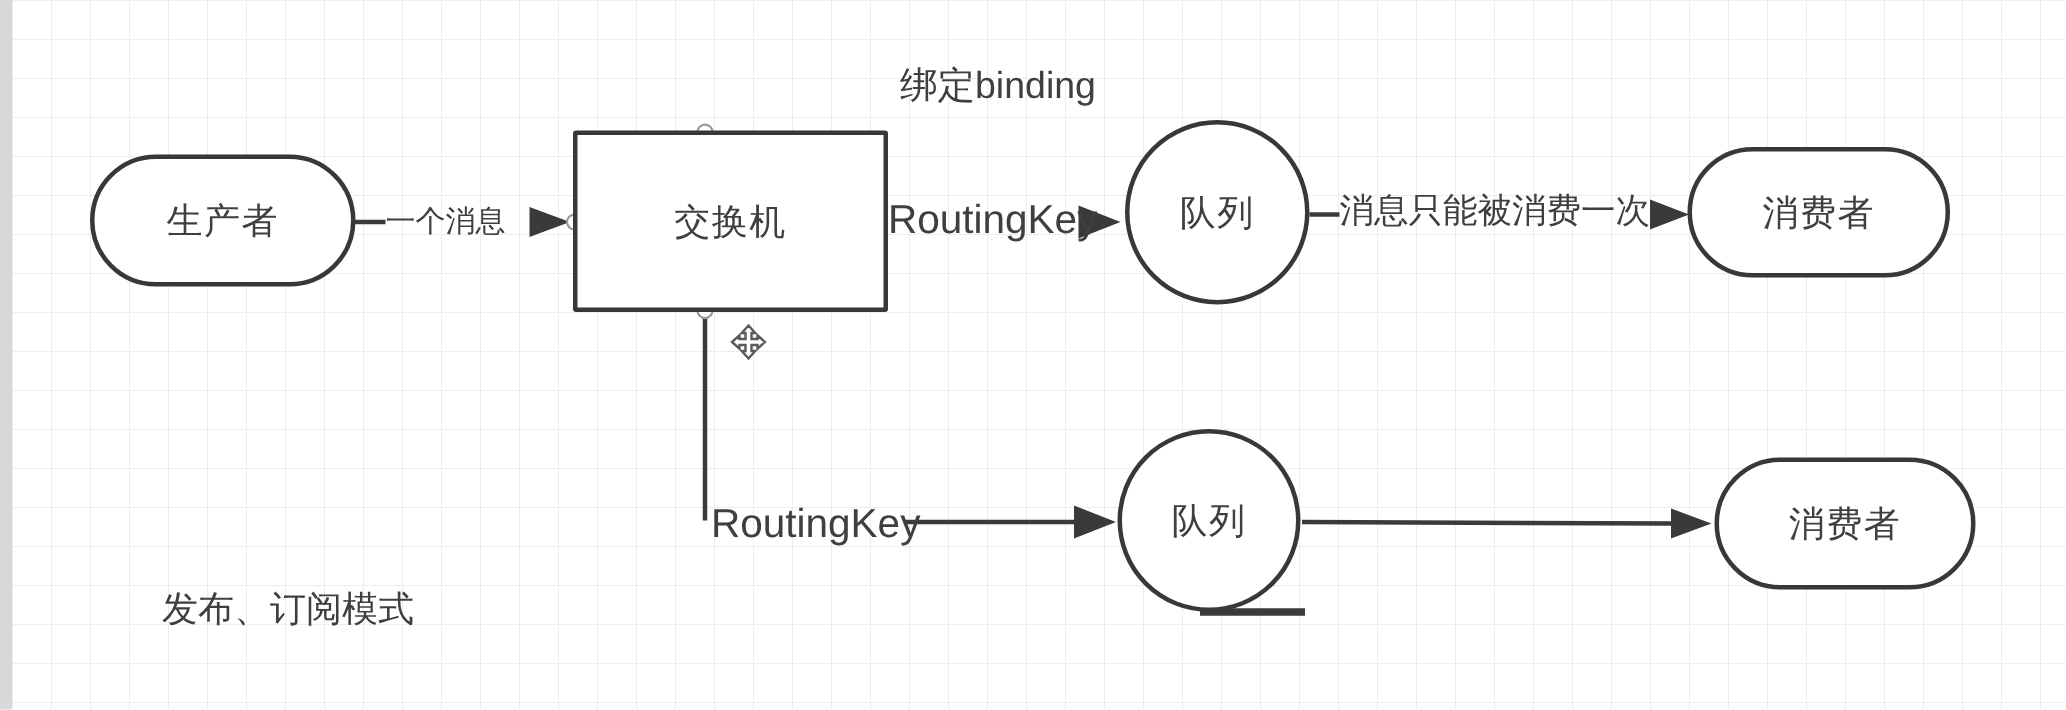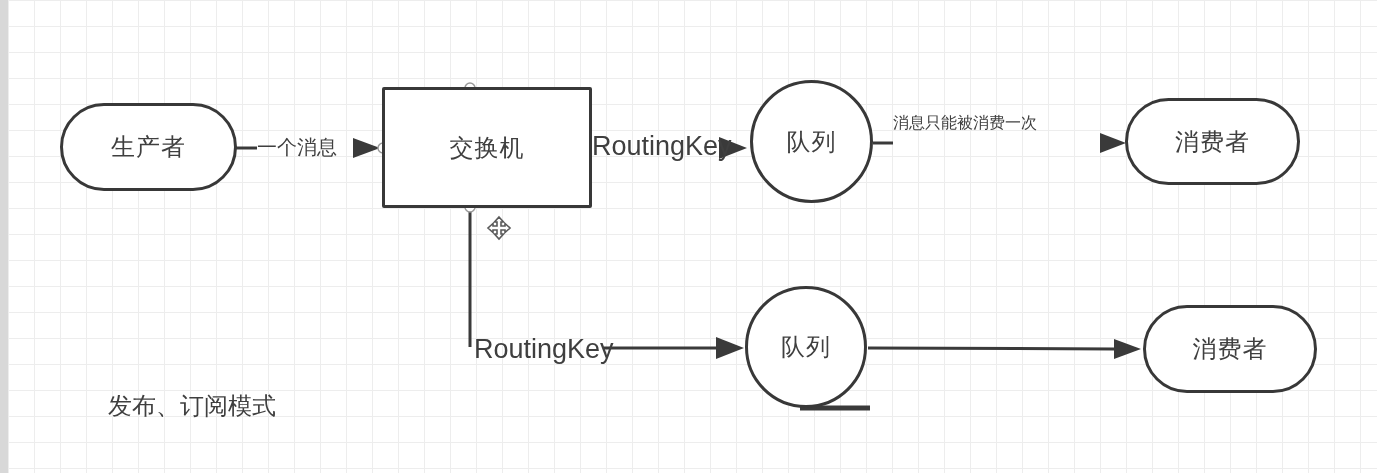--- a/index.html
+++ b/index.html
@@ -115,23 +115,24 @@
   </div>
 
   <div class="node circle" style="left:745px; top:286px; width:122px; height:122px;">
     <span>队列</span>
   </div>
 
   <div class="node stadium" style="left:1143px; top:305px; width:174px; height:88px;">
     <span>消费者</span>
   </div>
 
+  <div class="floating-label" style="left:600px; top:40px; font-size:25px;">绑定binding</div>
 
   <div class="floating-label" style="left:108px; top:390px; font-size:24px;">发布、订阅模式</div>
 
   <div class="floating-label" style="left:257px; top:134px; font-size:20px;">一个消息</div>
 
   <div class="floating-label" style="left:592px; top:131px; font-size:27px;">RoutingKey</div>
 
-  <div class="floating-label" style="left:893px; top:113px; font-size:16px;">消息只能被消费一次</div>
+  <div class="floating-label" style="left:893px; top:125px; font-size:23px;">消息只能被消费一次</div>
 
   <div class="floating-label" style="left:474px; top:334px; font-size:27px;">RoutingKey</div>
 </div>
 
 </body></html>

